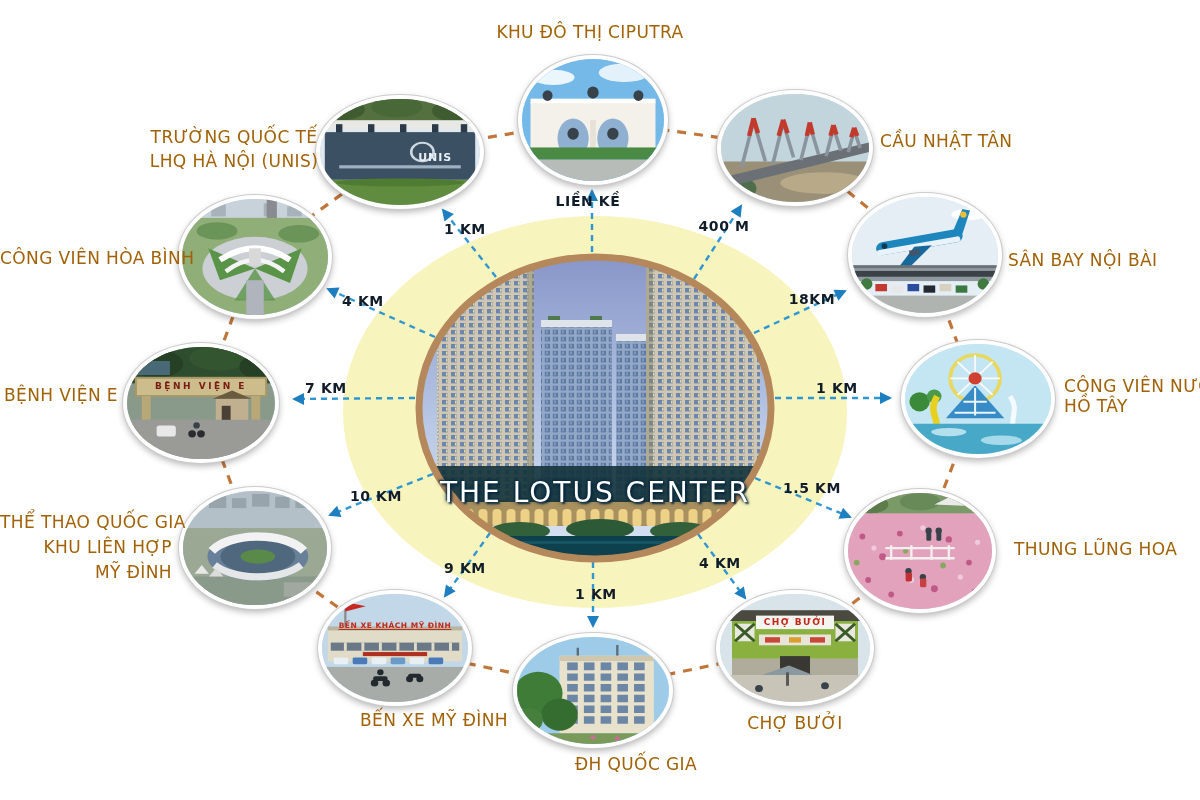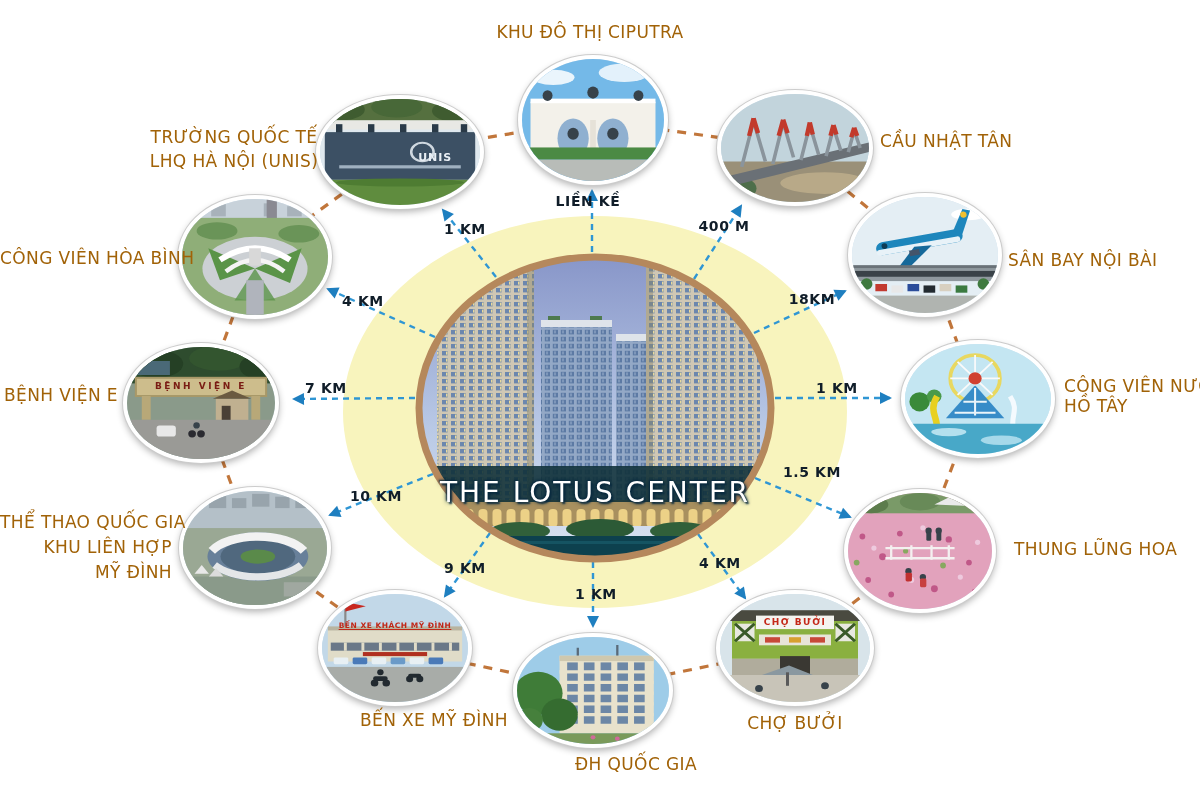--- a/index.html
+++ b/index.html
@@ -48,21 +48,21 @@
   #l11{left:148px;top:125px;width:172px;text-align:center}
   
   .dist{
     position:absolute;z-index:3;width:110px;text-align:center;font-weight:bold;
     font-size:14px;color:#101d29;letter-spacing:.6px;white-space:nowrap;
   }
   #d0{left:533px;top:193px}
   #d1{left:669px;top:218px}
   #d2{left:757px;top:291px}
   #d3{left:782px;top:380px}
-  #d4{left:757px;top:464px}
+  #d4{left:757px;top:480px}
   #d5{left:665px;top:555px}
   #d6{left:541px;top:586px}
   #d7{left:410px;top:560px}
   #d8{left:321px;top:488px}
   #d9{left:271px;top:380px}
   #d10{left:308px;top:293px}
   #d11{left:410px;top:221px}
   
   #center-title{
     position:absolute;z-index:2;left:430px;top:476px;width:330px;text-align:center;

